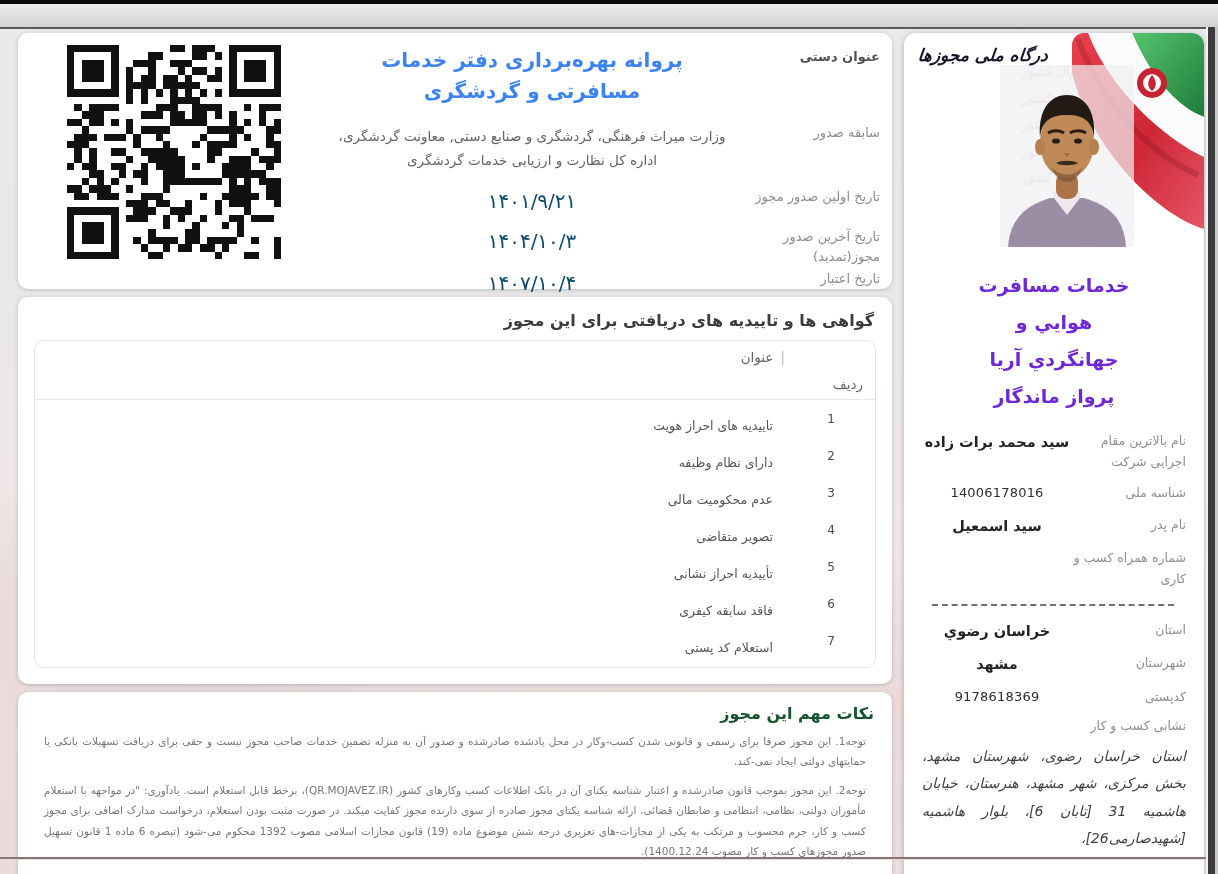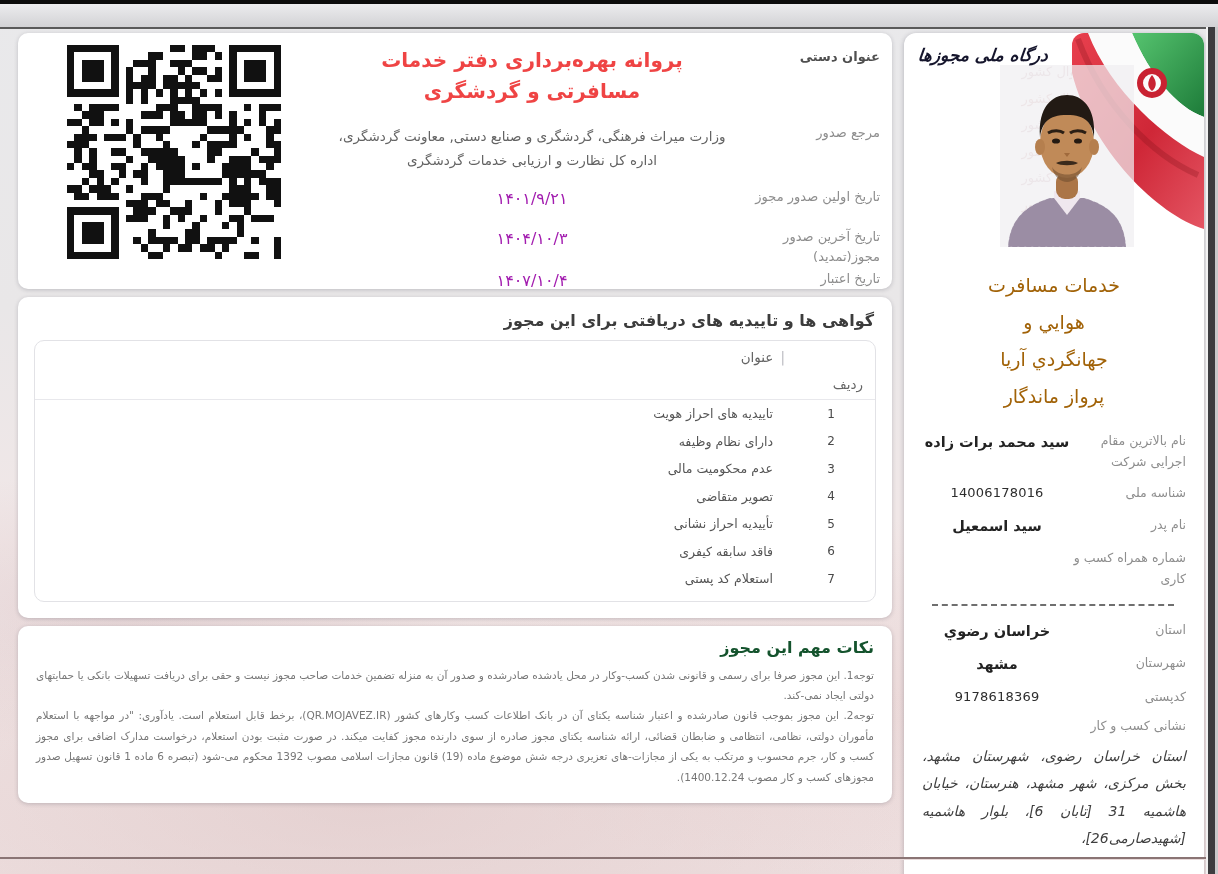--- a/index.html
+++ b/index.html
@@ -28,62 +28,62 @@
   .sidebar{width:300px;flex:0 0 300px;border-radius:12px;height:1000px;position:relative;overflow:hidden;
     background:#fff;box-shadow:0 1px 5px rgba(40,40,60,.3);}
   .sb-header{position:relative;height:218px;}
   .portal-logo{position:absolute;top:12px;left:14px;z-index:3;font-family:"DejaVu Serif","DejaVu Sans",serif;
     font-style:italic;font-weight:bold;font-size:17px;color:#15152c;transform:skewX(-6deg);}
   .watermark{position:absolute;top:26px;right:46px;width:215px;z-index:1;text-align:right;
     color:#cf9d9d;opacity:.5;font-size:13px;line-height:26.5px;white-space:nowrap;overflow:hidden;}
   .watermark div:nth-child(odd){color:#c5a0a8;}
   .flag{position:absolute;top:0;left:auto;right:0;width:132px;height:238px;z-index:2;border-top-left-radius:12px;overflow:hidden;}
   .photo{position:absolute;top:32px;right:70px;width:134px;height:182px;z-index:2;}
-  .company-name{margin-top:16px;text-align:center;font-weight:400;font-size:19px;color:#a16207;line-height:37px;padding:0 28px;}
+  .company-name{margin-top:16px;text-align:center;font-weight:700;font-size:19px;color:#6d28d9;line-height:37px;padding:0 28px;}
   .sb-fields{padding:16px 18px 0;}
   .field{display:flex;direction:rtl;margin-bottom:11px;}
   .f-label{width:116px;flex:0 0 116px;color:#8e8e8e;font-size:12.5px;line-height:1.65;text-align:right;}
   .f-value{flex:1;text-align:center;font-size:14.5px;color:#232323;font-weight:700;line-height:1.55;padding-left:2px;}
   .f-value.num{font-weight:400;font-size:13px;letter-spacing:.2px;color:#2d2d2d;}
   .dashes{border-top:2px dashed #6f6f6f;margin:14px 12px 14px 10px;height:0;}
   .addr-label{color:#8e8e8e;font-size:12.5px;margin:2px 18px 10px;}
   .addr{margin:0 18px;font-size:14px;color:#3f3f3f;text-align:justify;line-height:1.95;font-weight:500;font-style:italic;}
 
   
   .main-col{flex:1;display:flex;flex-direction:column;gap:8px;}
 
   
   .license-card{height:256px;display:grid;grid-template-columns:146px 1fr 300px;grid-template-rows:76px 64px 40px 42px 1fr;
     padding:10px 6px 6px 6px;box-sizing:border-box;}
   .lc-label{color:#8d8d8d;font-size:13px;text-align:right;padding:4px 6px 0 0;line-height:1.55;}
   .lc-label.strong{color:#4f4f4f;font-weight:700;}
   .lc-value{text-align:center;padding:0 8px;}
-  .v-title{font-size:20px;font-weight:700;color:#ef4444;line-height:1.55;padding-top:2px;}
+  .v-title{font-size:20px;font-weight:700;color:#3b82f6;line-height:1.55;padding-top:2px;}
   .v-issuer{font-size:13.5px;color:#636363;line-height:1.75;padding-top:6px;}
-  .v-date{font-size:16px;color:#a21caf;padding-top:6px;}
+  .v-date{font-size:20px;color:#0c4a6e;padding-top:6px;}
   .qr-cell{grid-column:3;grid-row:1 / span 5;display:flex;justify-content:center;align-items:flex-start;padding-top:2px;}
   .qr-box{width:214px;height:214px;background:#fff;}
 
   
   .cert-card{padding:12px 16px 16px;box-sizing:border-box;}
   .cert-title{font-size:16px;font-weight:700;color:#3c3c3c;text-align:right;margin:2px 2px 10px;}
   .cert-table{border:1px solid #e2e2e6;border-radius:10px;padding:0 0 8px;}
   .ct-head{display:grid;grid-template-columns:64px 1fr;padding:8px 12px 7px;border-bottom:1px solid #e8e8ec;
     color:#646464;font-size:13.5px;}
   .ct-head .h-row{text-align:right;margin-top:27px;}
   .ct-head .h-title{text-align:right;padding-right:14px;color:#646464;}
   .ct-head .sep{color:#b9b9c0;margin-left:7px;}
   .ct-row{display:grid;grid-template-columns:64px 1fr;padding:4px 12px;align-items:center;min-height:19.5px;}
   .ct-no{font-size:12px;color:#4a4a4a;text-align:center;font-family:"DejaVu Sans",sans-serif;}
-  .ct-title{font-size:12.5px;color:#555;text-align:right;padding-right:26px;}
+  .ct-title{font-size:12.5px;color:#555;text-align:right;padding-right:26px;margin-top:14px;}
 
   
   .notes-card{padding:12px 18px 16px;box-sizing:border-box;}
   .notes-title{font-size:16px;font-weight:700;color:#14532d;margin:0 0 8px;}
-  .note{font-size:10.5px;color:#767676;text-align:justify;line-height:1.95;margin:0;}
+  .note{font-size:10.5px;color:#767676;text-align:justify;line-height:1.95;margin:8px;}
 </style>
 </head>
 <body>
 
 <div class="chrome-top-black"></div>
 <div class="chrome-top-gray"></div>
 <div class="chrome-right"></div>
 <div class="bottom-rule"></div>
 
 <div class="content">
@@ -590,21 +590,21 @@
             <rect x="5" y="28" width="1" height="1" fill="#111"></rect>
             <rect x="6" y="28" width="1" height="1" fill="#111"></rect>
             <rect x="11" y="28" width="1" height="1" fill="#111"></rect>
             <rect x="12" y="28" width="1" height="1" fill="#111"></rect>
             <rect x="20" y="28" width="1" height="1" fill="#111"></rect>
             <rect x="24" y="28" width="1" height="1" fill="#111"></rect>
             <rect x="25" y="28" width="1" height="1" fill="#111"></rect>
             <rect x="28" y="28" width="1" height="1" fill="#111"></rect>
           </svg>
       </div>
-      <div class="lc-label">مرجع صدور</div>
+      <div class="lc-label">سابقه صدور</div>
       <div class="lc-value v-issuer">وزارت میراث فرهنگی، گردشگری و صنایع دستی, معاونت گردشگری، اداره کل نظارت و ارزیابی خدمات گردشگری</div>
       <div class="lc-label">تاریخ اولین صدور مجوز</div>
       <div class="lc-value v-date">۱۴۰۱/۹/۲۱</div>
       <div class="lc-label">تاریخ آخرین صدور مجوز(تمدید)</div>
       <div class="lc-value v-date">۱۴۰۴/۱۰/۳</div>
       <div class="lc-label">تاریخ اعتبار</div>
       <div class="lc-value v-date">۱۴۰۷/۱۰/۴</div>
     </section>
 
     <section class="card cert-card">

